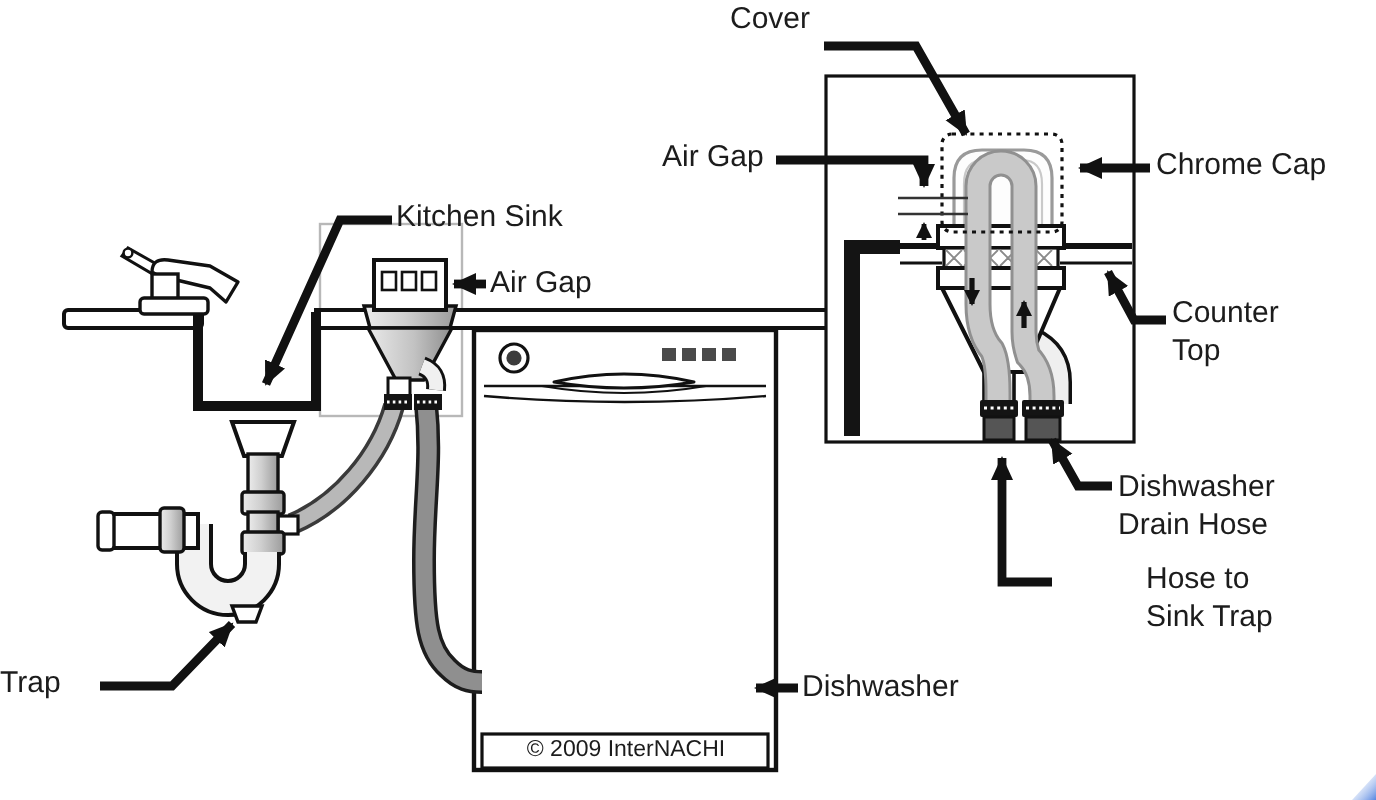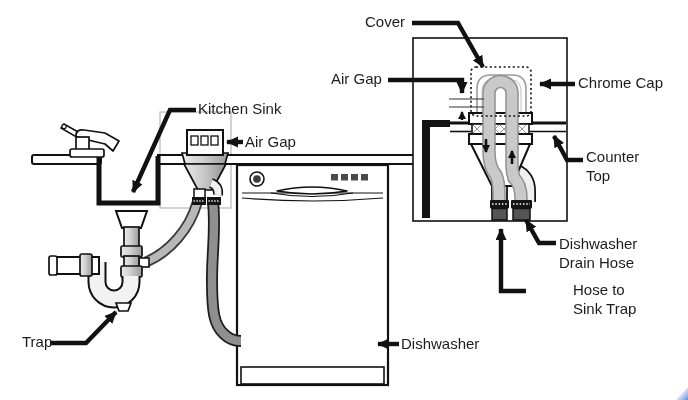--- a/index.html
+++ b/index.html
@@ -181,24 +181,25 @@
     <path d="M583,160 L567,160 L554,136" fill="none" stroke="#111" stroke-width="4.4" marker-end="url(#ah)"></path>
     <path d="M556,243 L539,243 L526,220" fill="none" stroke="#111" stroke-width="4.4" marker-end="url(#ah)"></path>
     <path d="M526,291 L501,291 L501,229" fill="none" stroke="#111" stroke-width="4.4" marker-end="url(#ah)"></path>
   </g>
 
   <path d="M676,400 L688,387 L688,400 Z" fill="url(#cornerGrad)"></path>
 </svg>
 
   <div class="lbl" style="left:198px;top:100px;text-align:right;">Kitchen Sink</div>
   <div class="lbl" style="left:245px;top:133px;">Air Gap</div>
-  <div class="lbl" style="left:22px;top:333px;">Trap</div>
+  <div class="lbl" style="left:0;top:333px;">Trap</div>
   <div class="lbl" style="left:401px;top:335px;">Dishwasher</div>
-  <div class="lbl" style="left:365px;top:13px;">Cover</div>
+  <div class="lbl" style="left:365px;top:1px;">Cover</div>
   <div class="lbl" style="left:331px;top:70px;">Air Gap</div>
   <div class="lbl two" style="left:586px;top:148px;">Counter
 Top</div>
   <div class="lbl" style="left:578px;top:74px;">Chrome Cap</div>
   <div class="lbl two" style="left:559px;top:235px;">Dishwasher
 Drain Hose</div>
   <div class="lbl two" style="left:529px;top:281px;margin-left:44px;">Hose to
 Sink Trap</div>
+  <div class="copyright" style="left:243px;top:369px;width:140px;">© 2009  InterNACHI</div>
 </div>
 
 </body></html>

